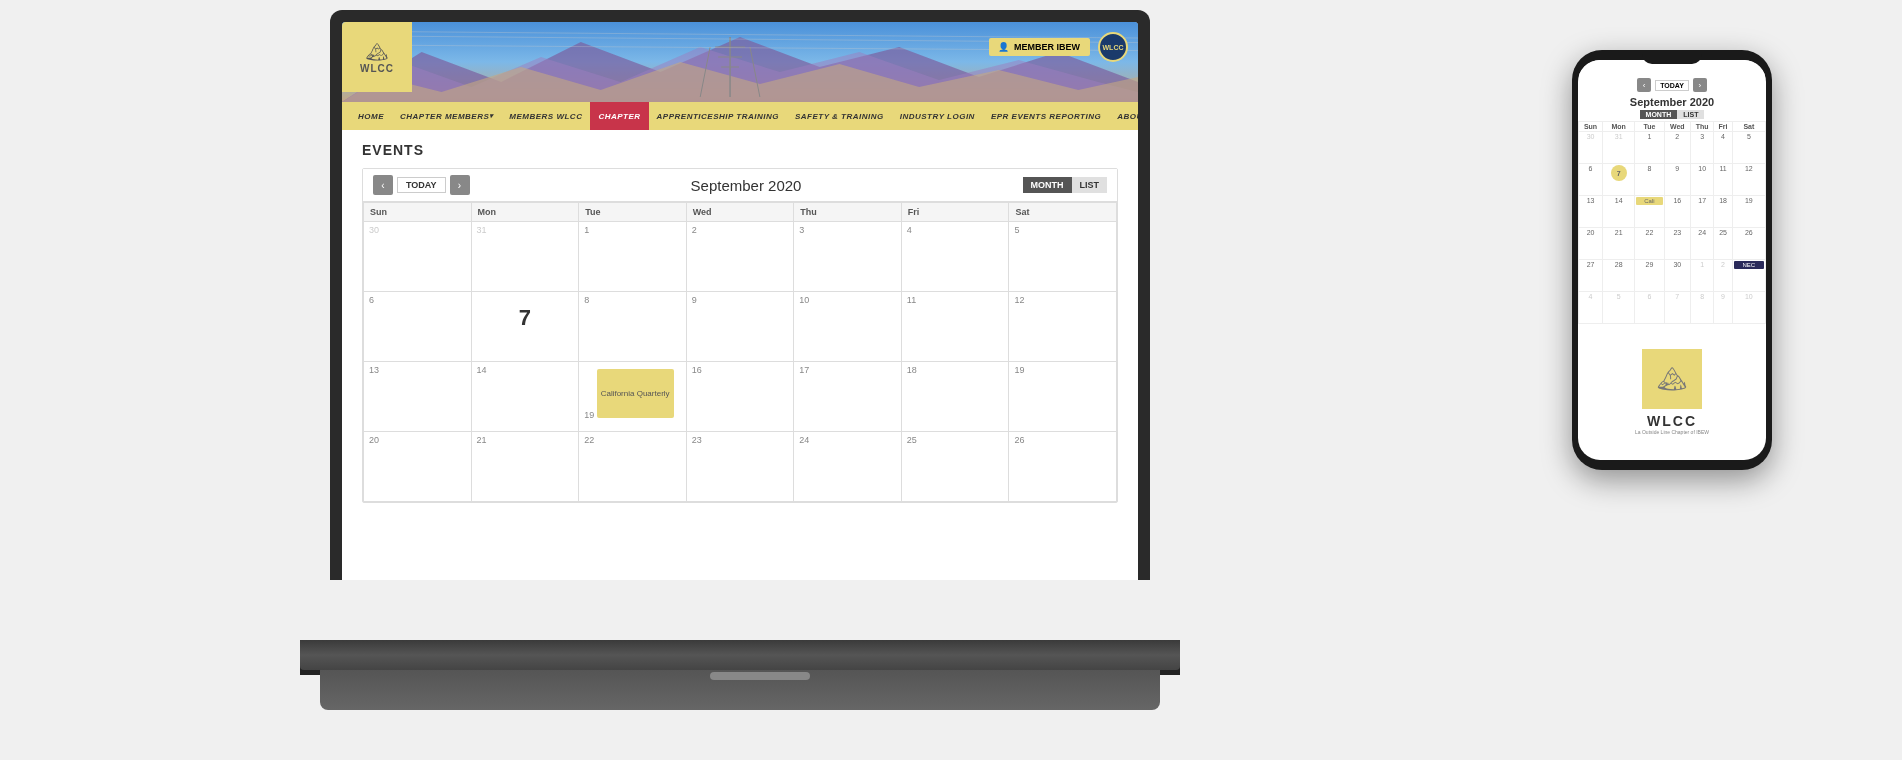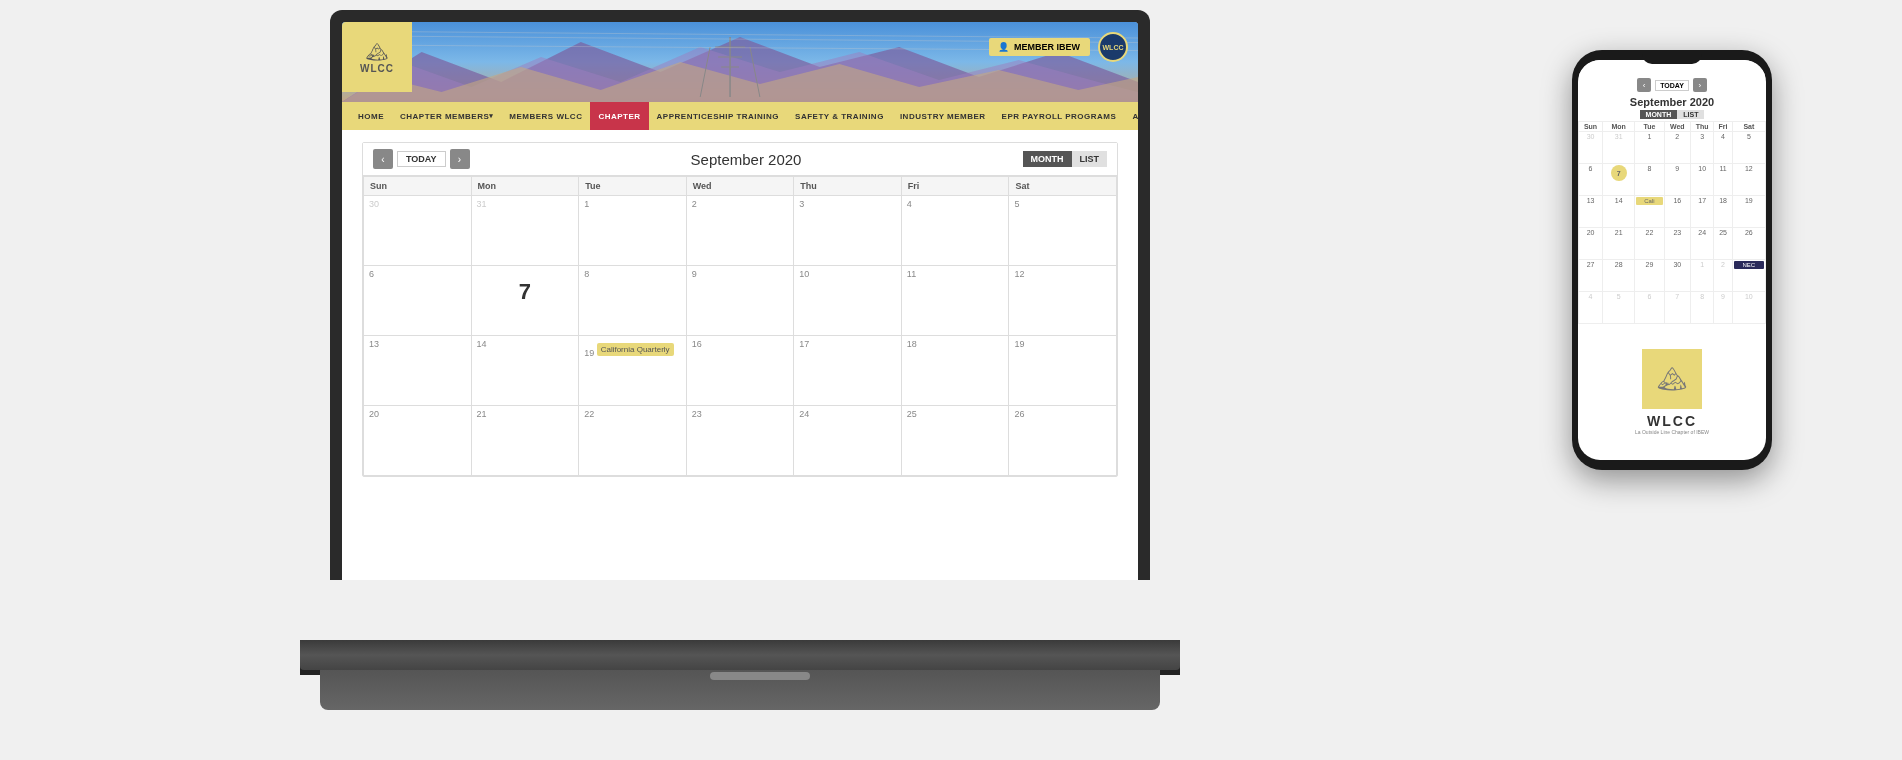--- a/index.html
+++ b/index.html
@@ -193,20 +193,21 @@
       font-size: 8px;
       font-weight: bold;
       color: #333;
       padding: 0 8px;
       height: 100%;
       display: flex;
       align-items: center;
       cursor: pointer;
       white-space: nowrap;
       letter-spacing: 0.5px;
+      font-style: italic;
     }
 
     .nav-item.active {
       background: #c8344a;
       color: #fff;
     }
 
     .nav-item.has-arrow::after {
       content: ' ▾';
       font-size: 7px;
@@ -345,21 +346,21 @@
       color: #333;
       display: block;
       text-align: center;
       margin-top: 10px;
     }
 
     .event-tag {
       background: #e8d87a;
       color: #555;
       font-size: 8px;
-      padding: 2px 4px;
+      padding: 20px 4px;
       border-radius: 2px;
       margin-top: 4px;
       display: inline-block;
       white-space: nowrap;
       overflow: hidden;
       max-width: 100%;
     }
 
     .dim-day {
       color: #ccc;
@@ -607,26 +608,27 @@
           </div>
         </div>
 
         <div class="site-nav">
           <div class="nav-item">HOME</div>
           <div class="nav-item has-arrow">CHAPTER MEMBERS</div>
           <div class="nav-item">MEMBERS WLCC</div>
           <div class="nav-item active">CHAPTER</div>
           <div class="nav-item">APPRENTICESHIP TRAINING</div>
           <div class="nav-item">SAFETY &amp; TRAINING</div>
-          <div class="nav-item">INDUSTRY MEMBER</div>
-          <div class="nav-item">EPR PAYROLL PROGRAMS</div>
+          <div class="nav-item">INDUSTRY LOGIN</div>
+          <div class="nav-item">EPR EVENTS REPORTING</div>
           <div class="nav-item has-arrow2">ABOUT US</div>
         </div>
 
         <div class="site-content">
+          <div class="events-title">EVENTS</div>
 
           <div class="calendar-container">
             <div class="calendar-header">
               <div class="cal-nav">
                 <button class="cal-nav-btn">‹</button>
                 <button class="cal-today-btn">TODAY</button>
                 <button class="cal-nav-btn">›</button>
               </div>
               <div class="cal-title">September 2020</div>
               <div class="cal-view-btns">

